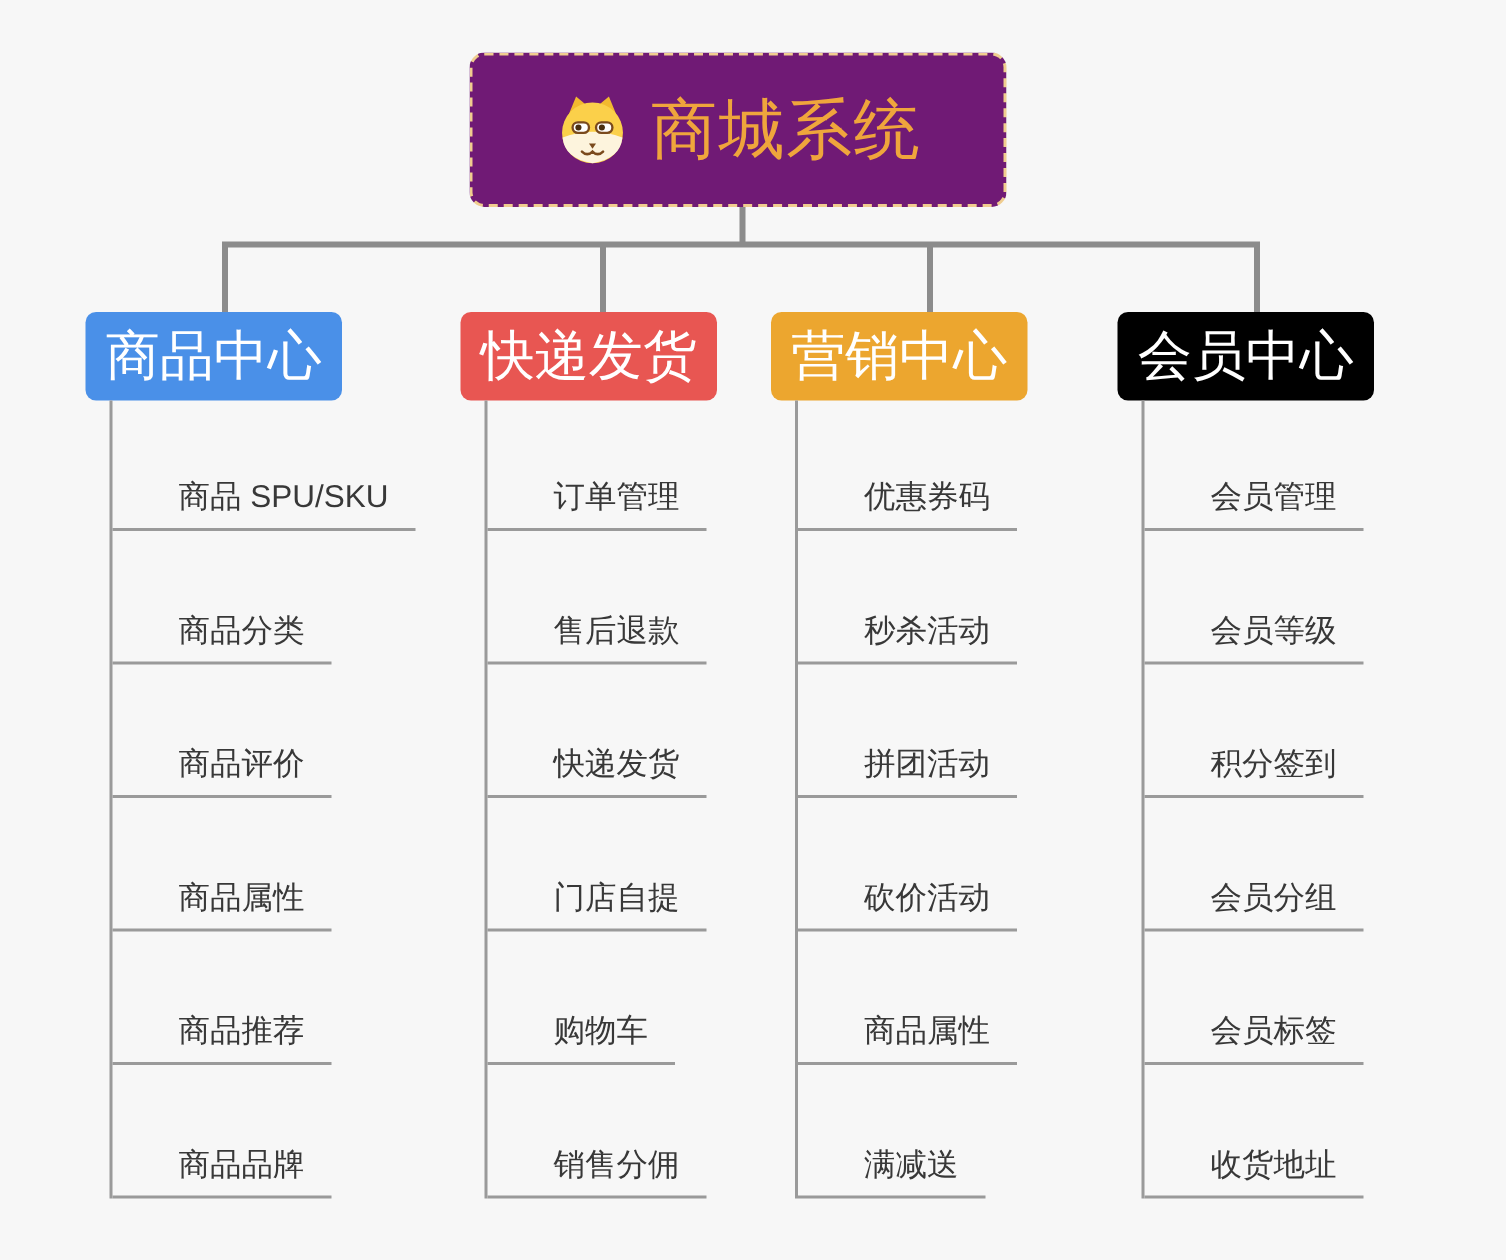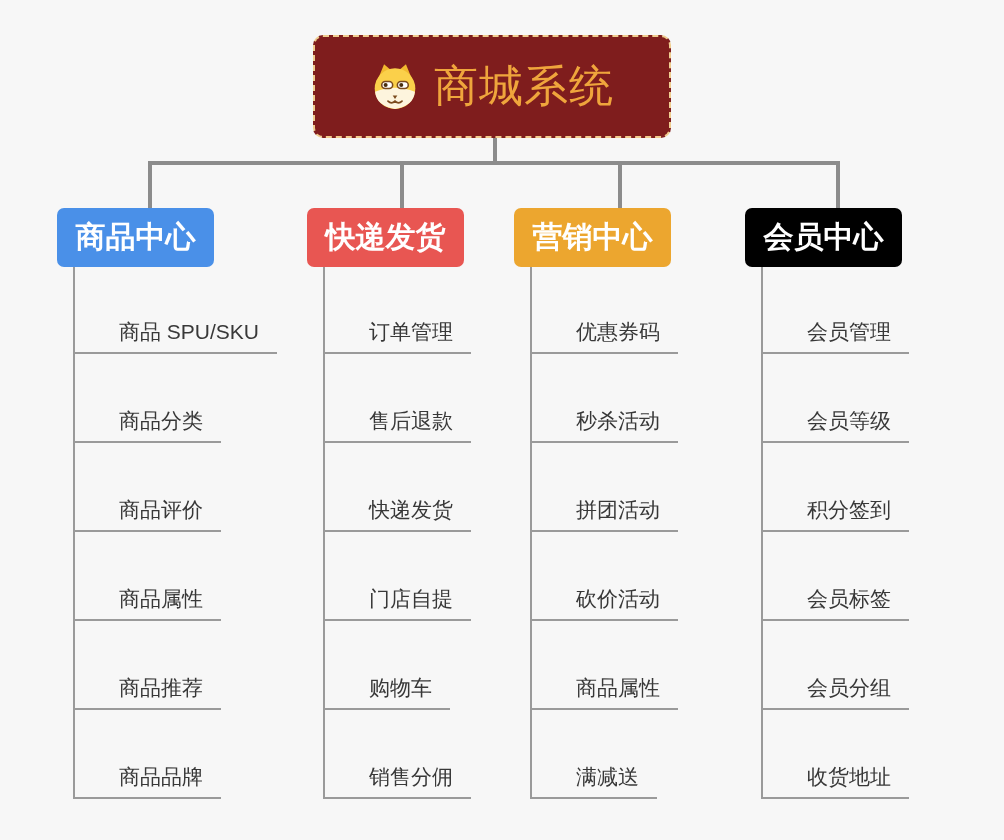--- a/index.html
+++ b/index.html
@@ -6,42 +6,42 @@
   body { background:#f7f7f7; }
   .canvas {
     position:relative; width:1004px; height:840px;
     background:#f7f7f7; overflow:hidden;
     font-family:"Liberation Sans","DejaVu Sans",sans-serif;
   }
 
   
   .root-card {
     position:absolute; left:313px; top:35px; width:358px; height:103px;
-    background:#7f1d1d; border:2px dashed #f0cd8f; border-radius:10px;
+    background:#701a75; border:2px dashed #f0cd8f; border-radius:10px;
     display:flex; align-items:center; justify-content:center; gap:14px;
     box-sizing:border-box; cursor:pointer;
   }
   .root-title { font-size:44px; color:#efa53c; letter-spacing:1px; }
 
   
   .line { position:absolute; background:#8c8c8c; }
   .stem { left:493px; top:138px; width:4px; height:26px; }
   .bus  { left:148px; top:161px; width:692px; height:4px; }
   .drop { top:164px; width:4px; height:44px; }
   .drop-0 { left:148px; } .drop-1 { left:400px; }
   .drop-2 { left:618px; } .drop-3 { left:836px; }
 
   
   .column { position:absolute; top:208px; width:252px; }
   .col-0 { left:57px; } .col-1 { left:307px; }
   .col-2 { left:514px; } .col-3 { left:745px; }
   .branch-header {
-    width:157px; height:59px; border-radius:7px;
+    width:171px; height:59px; border-radius:7px;
     display:flex; align-items:center; justify-content:center;
-    color:#ffffff; font-size:30px; box-sizing:border-box; cursor:pointer;font-weight:bold;
+    color:#ffffff; font-size:36px; box-sizing:border-box; cursor:pointer;
   }
   .leaf-list {
     margin-left:16px; border-left:2px solid #9a9a9a; width:max-content;
   }
   .leaf-row { height:89px; display:flex; align-items:flex-end; }
   .leaf-row:first-child { height:87px; }
   .leaf {
     display:inline-block; border-bottom:2px solid #9a9a9a;
     padding:0 18px 7px 44px; font-size:21px; color:#383838;
     white-space:nowrap; line-height:1.25; cursor:pointer;
@@ -153,24 +153,24 @@
           <div class="leaf-row">
             <span class="leaf">会员管理</span>
           </div>
           <div class="leaf-row">
             <span class="leaf">会员等级</span>
           </div>
           <div class="leaf-row">
             <span class="leaf">积分签到</span>
           </div>
           <div class="leaf-row">
-            <span class="leaf">会员标签</span>
+            <span class="leaf">会员分组</span>
           </div>
           <div class="leaf-row">
-            <span class="leaf">会员分组</span>
+            <span class="leaf">会员标签</span>
           </div>
           <div class="leaf-row">
             <span class="leaf">收货地址</span>
           </div>
         </div>
       </div>
     </div>
 
 </div>
 

